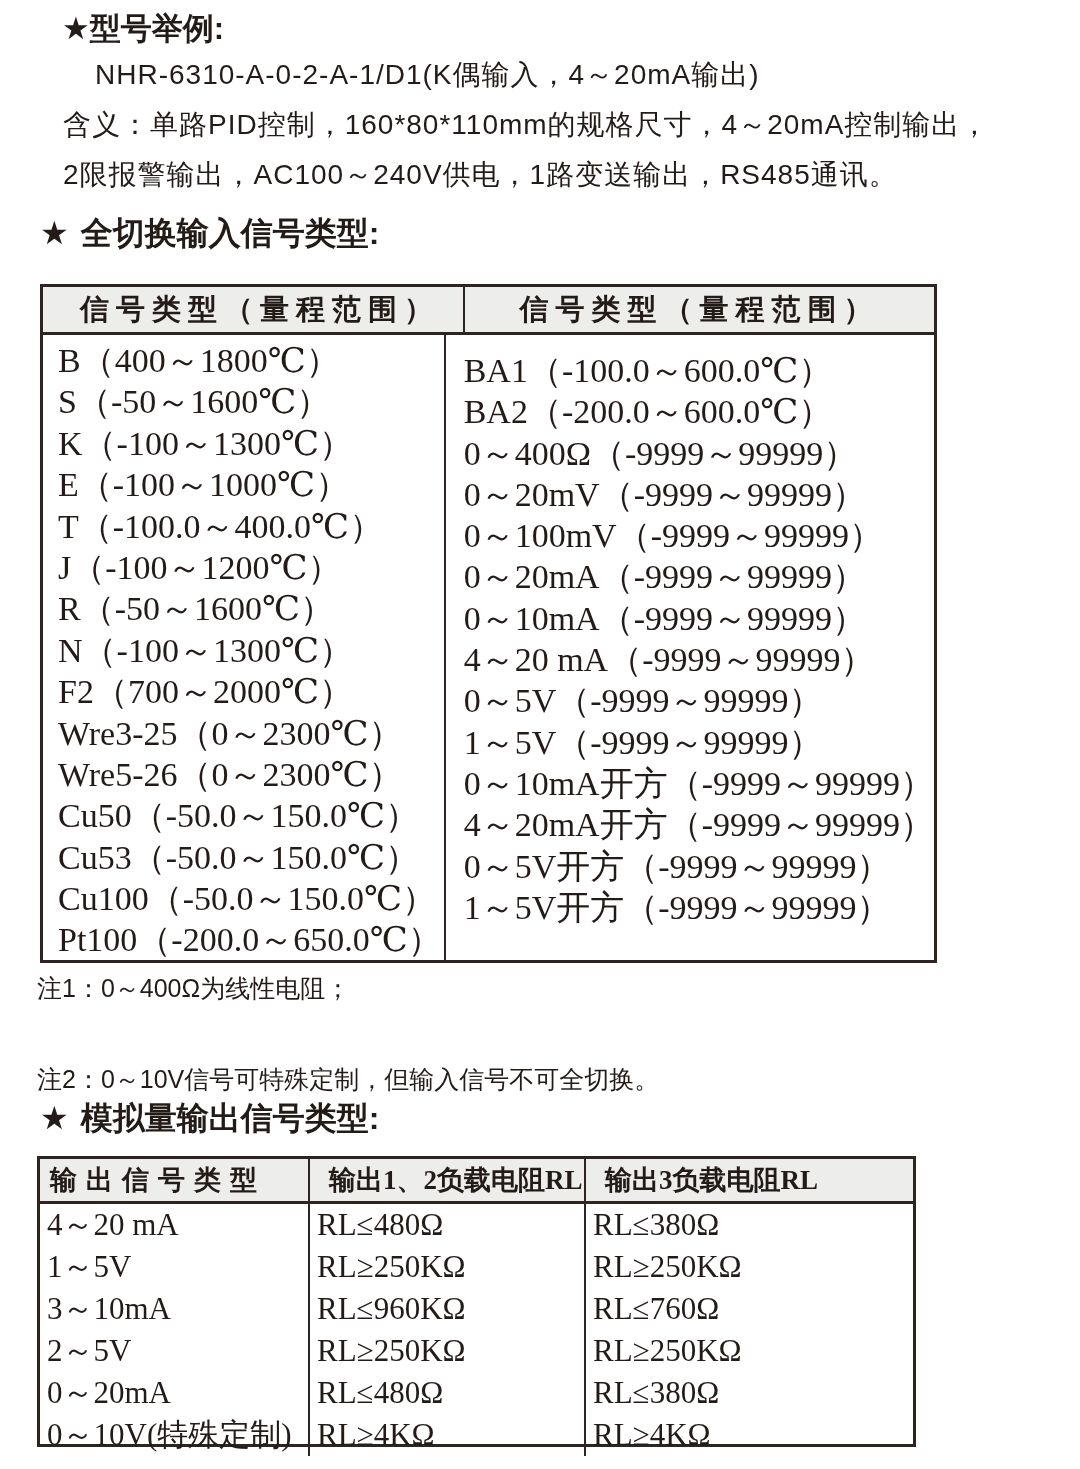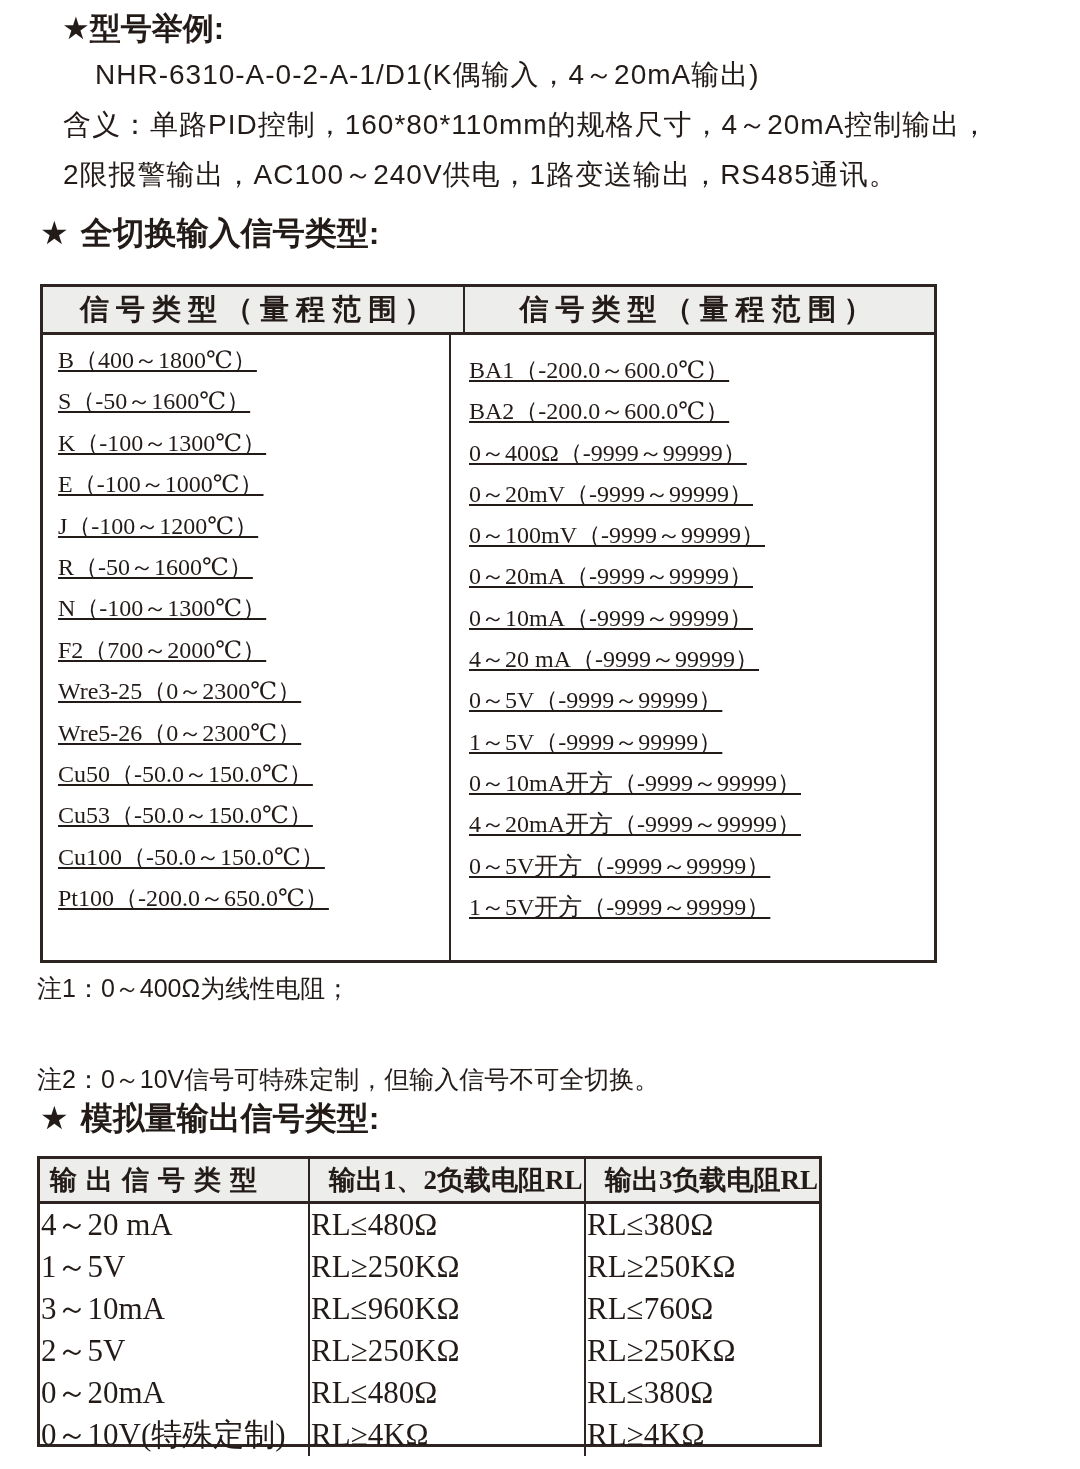--- a/index.html
+++ b/index.html
@@ -67,51 +67,50 @@
     font-size: 29px;
     font-weight: bold;
     letter-spacing: 7px;
     box-sizing: border-box;
   }
   .t1-header .hcell.left  { width: 408px; border-right: 2px solid #2e2523; }
   .t1-header .hcell.right { flex: 1; }
   .t1-body { display: flex; height: 628px; }
   .t1-col {
     box-sizing: border-box;
-    font-size: 24px;
-    white-space: nowrap;
-    text-decoration: underline;
+    font-size: 34px;
+    white-space: nowrap;
   }
   .t1-col.left {
     width: 408px;
     border-right: 2px solid #2e2523;
     padding: 5px 0 0 15px;
   }
   .t1-col.left  .trow { height: 41.4px; line-height: 41.4px; }
   .t1-col.right { flex: 1; padding: 15px 0 0 18px; }
   .t1-col.right .trow { height: 41.3px; line-height: 41.3px; }
 
   
   .t2 {
     position: absolute;
     left: 37px; top: 1156px;
-    width: 785px; height: 291px;
+    width: 879px; height: 291px;
     border: 3px solid #2e2523;
     box-sizing: border-box;
     font-family: "Liberation Serif", "DejaVu Serif", serif;
     display: grid;
     grid-template-columns: 270px 276px 1fr;
     grid-template-rows: 45px repeat(6, 1fr);
   }
   .t2 .cell {
     display: flex;
     align-items: center;
     box-sizing: border-box;
     white-space: nowrap;
-    padding-left: 1px;
+    padding-left: 7px;
     font-size: 31px;
   }
   .t2 .cell.c1, .t2 .cell.c2 { border-right: 2px solid #2e2523; }
   .t2 .cell.head {
     background: #ededec;
     border-bottom: 3px solid #2e2523;
     font-size: 27px;
     font-weight: bold;
   }
   .t2 .cell.head.c1 { letter-spacing: 9px; padding-left: 10px; }
@@ -139,33 +138,34 @@
     <div class="t1-header">
       <div class="hcell left">信号类型（量程范围）</div>
       <div class="hcell right">信号类型（量程范围）</div>
     </div>
     <div class="t1-body">
       <div class="t1-col left">
         <div class="trow">B（400～1800℃）</div>
         <div class="trow">S（-50～1600℃）</div>
         <div class="trow">K（-100～1300℃）</div>
         <div class="trow">E（-100～1000℃）</div>
+        <div class="trow">T（-100.0～400.0℃）</div>
         <div class="trow">J（-100～1200℃）</div>
         <div class="trow">R（-50～1600℃）</div>
         <div class="trow">N（-100～1300℃）</div>
         <div class="trow">F2（700～2000℃）</div>
         <div class="trow">Wre3-25（0～2300℃）</div>
         <div class="trow">Wre5-26（0～2300℃）</div>
         <div class="trow">Cu50（-50.0～150.0℃）</div>
         <div class="trow">Cu53（-50.0～150.0℃）</div>
         <div class="trow">Cu100（-50.0～150.0℃）</div>
         <div class="trow">Pt100（-200.0～650.0℃）</div>
       </div>
       <div class="t1-col right">
-        <div class="trow">BA1（-200.0～600.0℃）</div>
+        <div class="trow">BA1（-100.0～600.0℃）</div>
         <div class="trow">BA2（-200.0～600.0℃）</div>
         <div class="trow">0～400Ω（-9999～99999）</div>
         <div class="trow">0～20mV（-9999～99999）</div>
         <div class="trow">0～100mV（-9999～99999）</div>
         <div class="trow">0～20mA（-9999～99999）</div>
         <div class="trow">0～10mA（-9999～99999）</div>
         <div class="trow">4～20 mA（-9999～99999）</div>
         <div class="trow">0～5V（-9999～99999）</div>
         <div class="trow">1～5V（-9999～99999）</div>
         <div class="trow">0～10mA开方（-9999～99999）</div>

